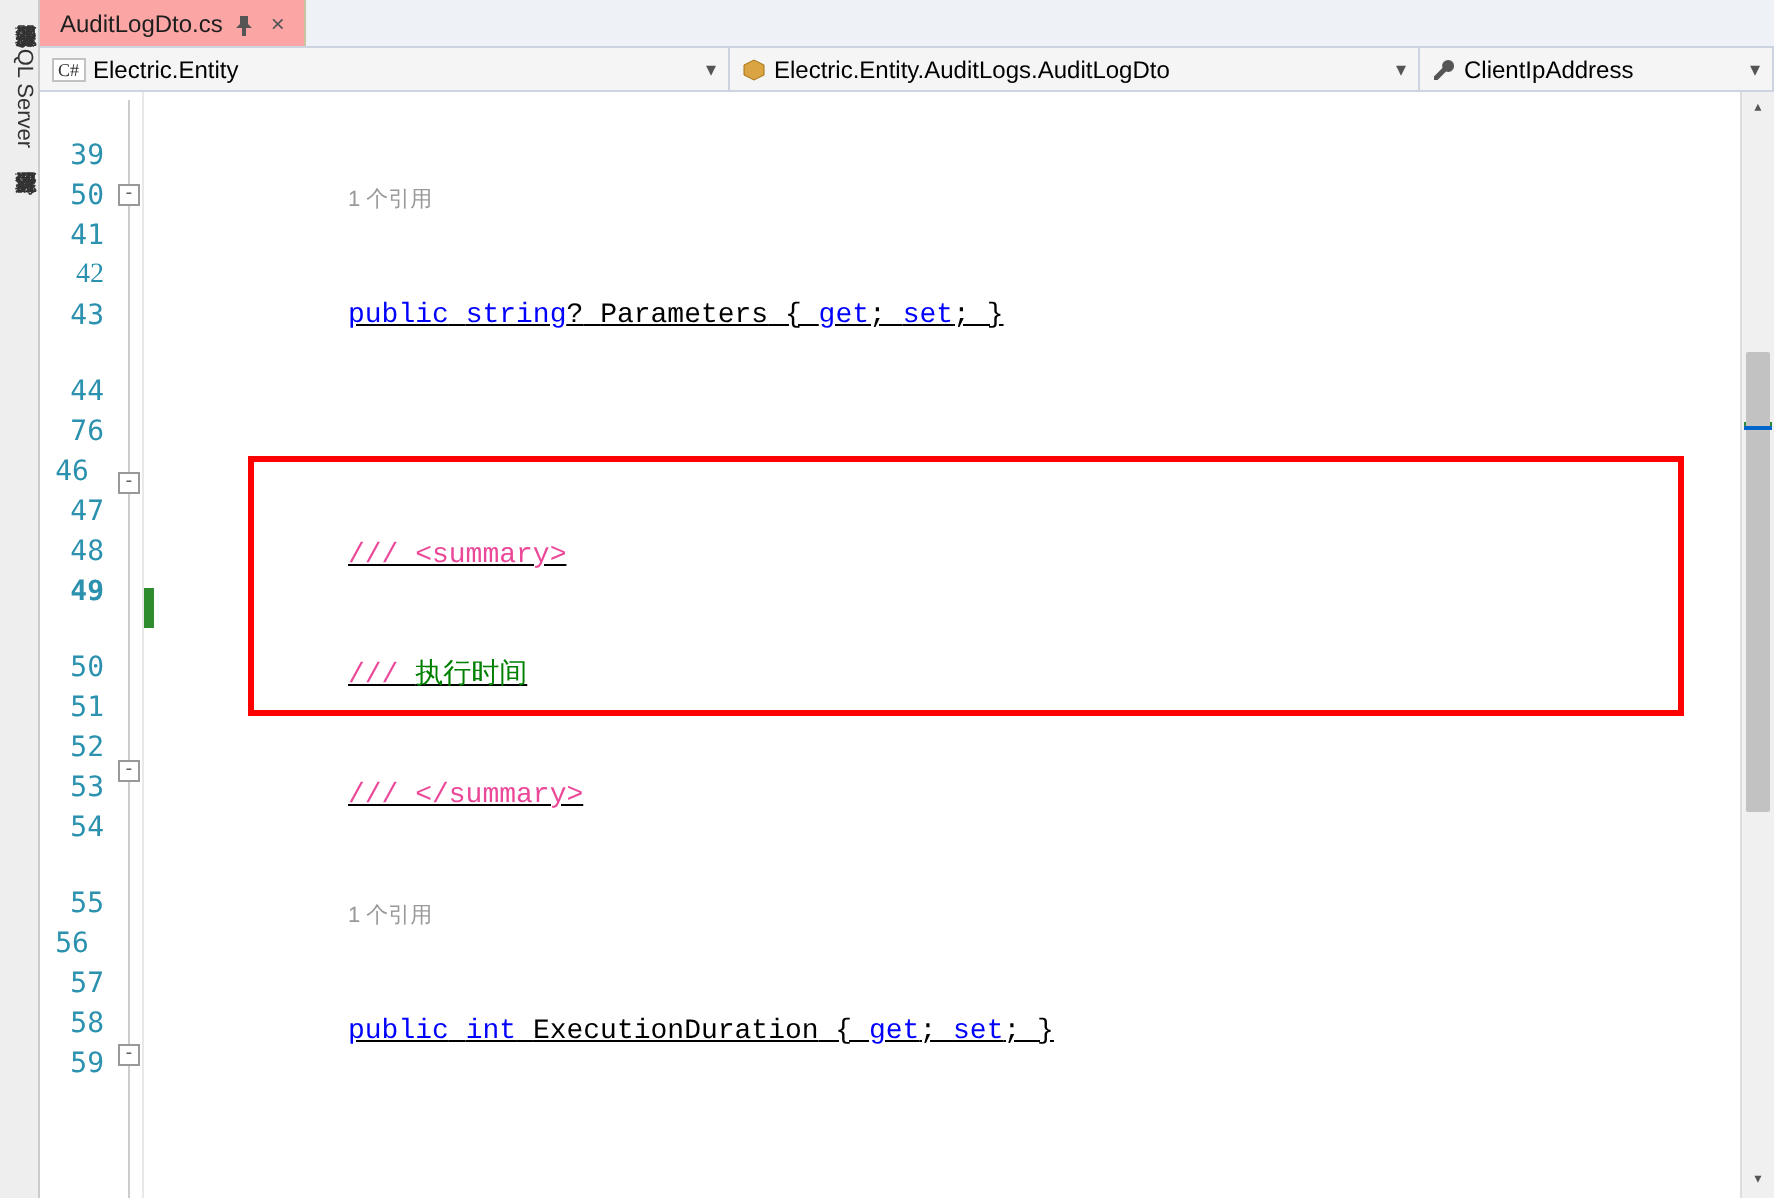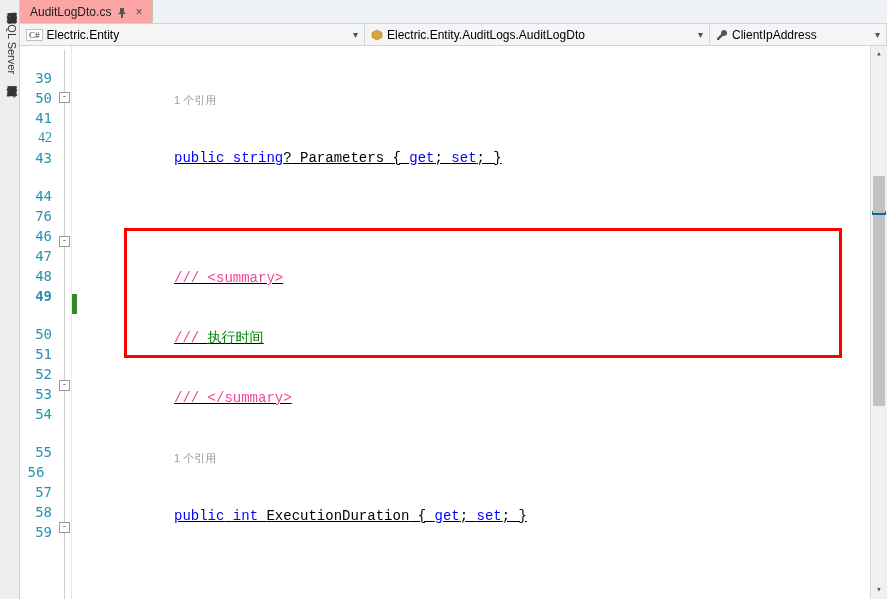--- a/index.html
+++ b/index.html
@@ -90,21 +90,21 @@
   <div class="gutter-ln" id="ln-gutter">
       <div style="height: 18px; line-height: 18px;"></div>
       <div style="height: 20px; line-height: 20px;">39</div>
       <div style="height: 20px; line-height: 20px;">50</div>
       <div style="height: 20px; line-height: 20px;">41</div>
       <div style="height: 20px; line-height: 20px; font-family: Liberation Serif, serif;">42</div>
       <div style="height: 20px; line-height: 20px;">43</div>
       <div style="height: 18px; line-height: 18px;"></div>
       <div style="height: 20px; line-height: 20px;">44</div>
       <div style="height: 20px; line-height: 20px;">76</div>
-      <div style="height: 20px; line-height: 20px;">46</div>
+      <div style="height: 20px; line-height: 20px; text-align: center;">46</div>
       <div style="height: 20px; line-height: 20px;">47</div>
       <div style="height: 20px; line-height: 20px;">48</div>
       <div style="height: 20px; line-height: 20px; font-weight: bold;">49</div>
       <div style="height: 18px; line-height: 18px;"></div>
       <div style="height: 20px; line-height: 20px;">50</div>
       <div style="height: 20px; line-height: 20px;">51</div>
       <div style="height: 20px; line-height: 20px;">52</div>
       <div style="height: 20px; line-height: 20px;">53</div>
       <div style="height: 20px; line-height: 20px;">54</div>
       <div style="height: 18px; line-height: 18px;"></div>

